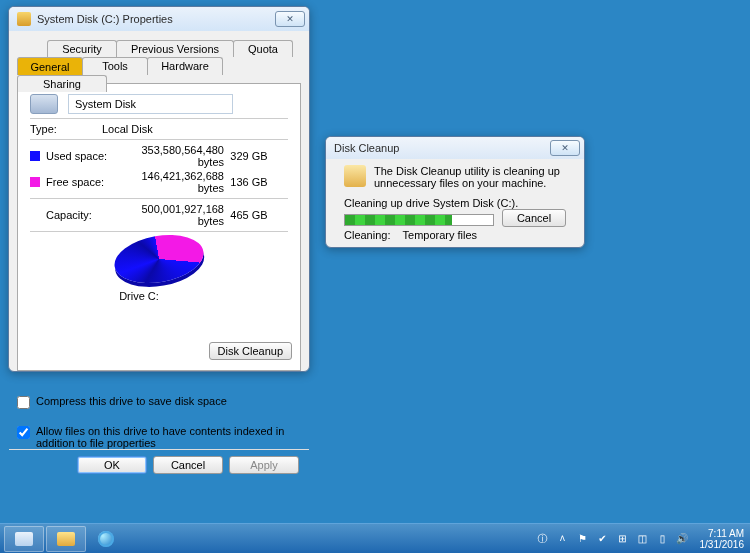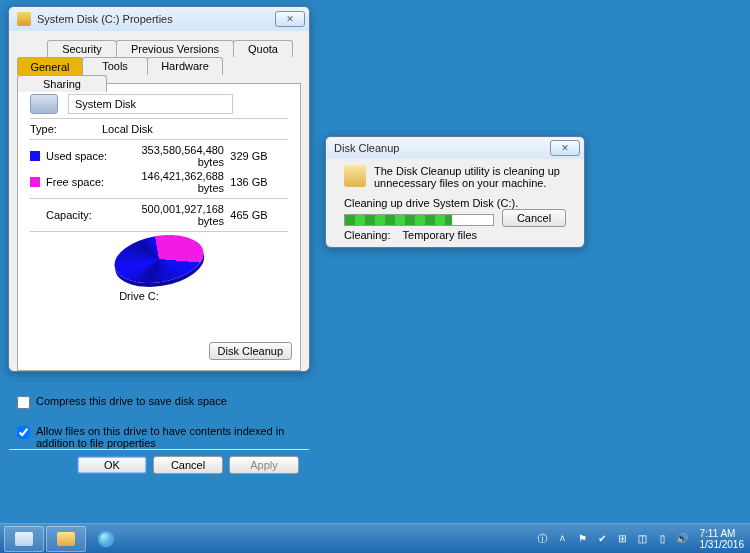--- a/index.html
+++ b/index.html
@@ -173,21 +173,21 @@
   .tbtn.ie .tico {
     width: 16px; height: 16px; border-radius: 50%;
     background: radial-gradient(circle at 30% 30%, #aeedff,#1074c6);
     box-shadow: inset 0 0 0 2px #4ba9e4;
   }
   .sys {
     margin-left: auto; display: flex; align-items: center;
     color: #fff; gap: 6px; padding-right: 6px; font-size: 10px;
   }
   .sys .sico { width: 14px; height: 14px; display:flex;align-items:center;justify-content:center;}
-  .sys .clock { line-height: 11px; margin-left:4px;}
+  .sys .clock { text-align: right; line-height: 11px; margin-left:4px;}
 </style>
 </head>
 <body>
 
 <div class="window props">
   <div class="titlebar">
     <div class="ico"></div>
     <div class="title">System Disk (C:) Properties</div>
     <div class="closebtn">✕</div>
   </div>

